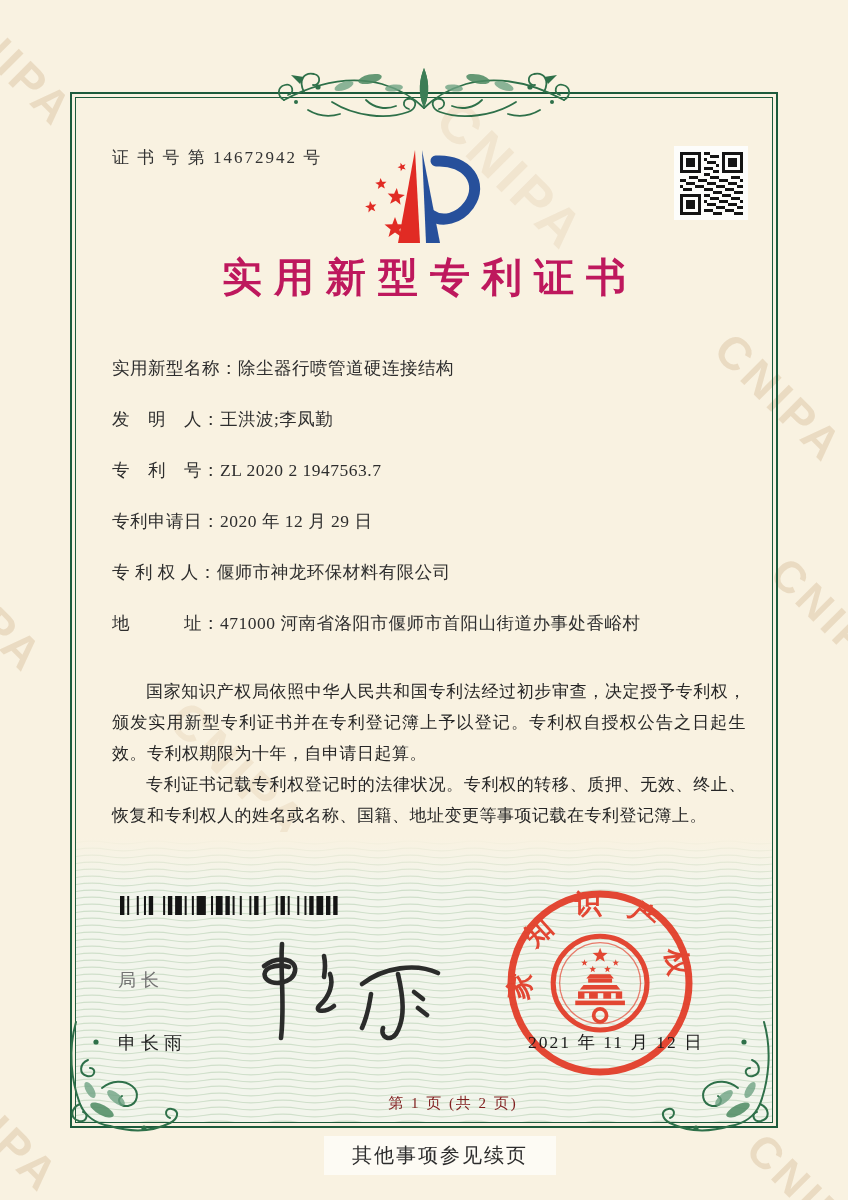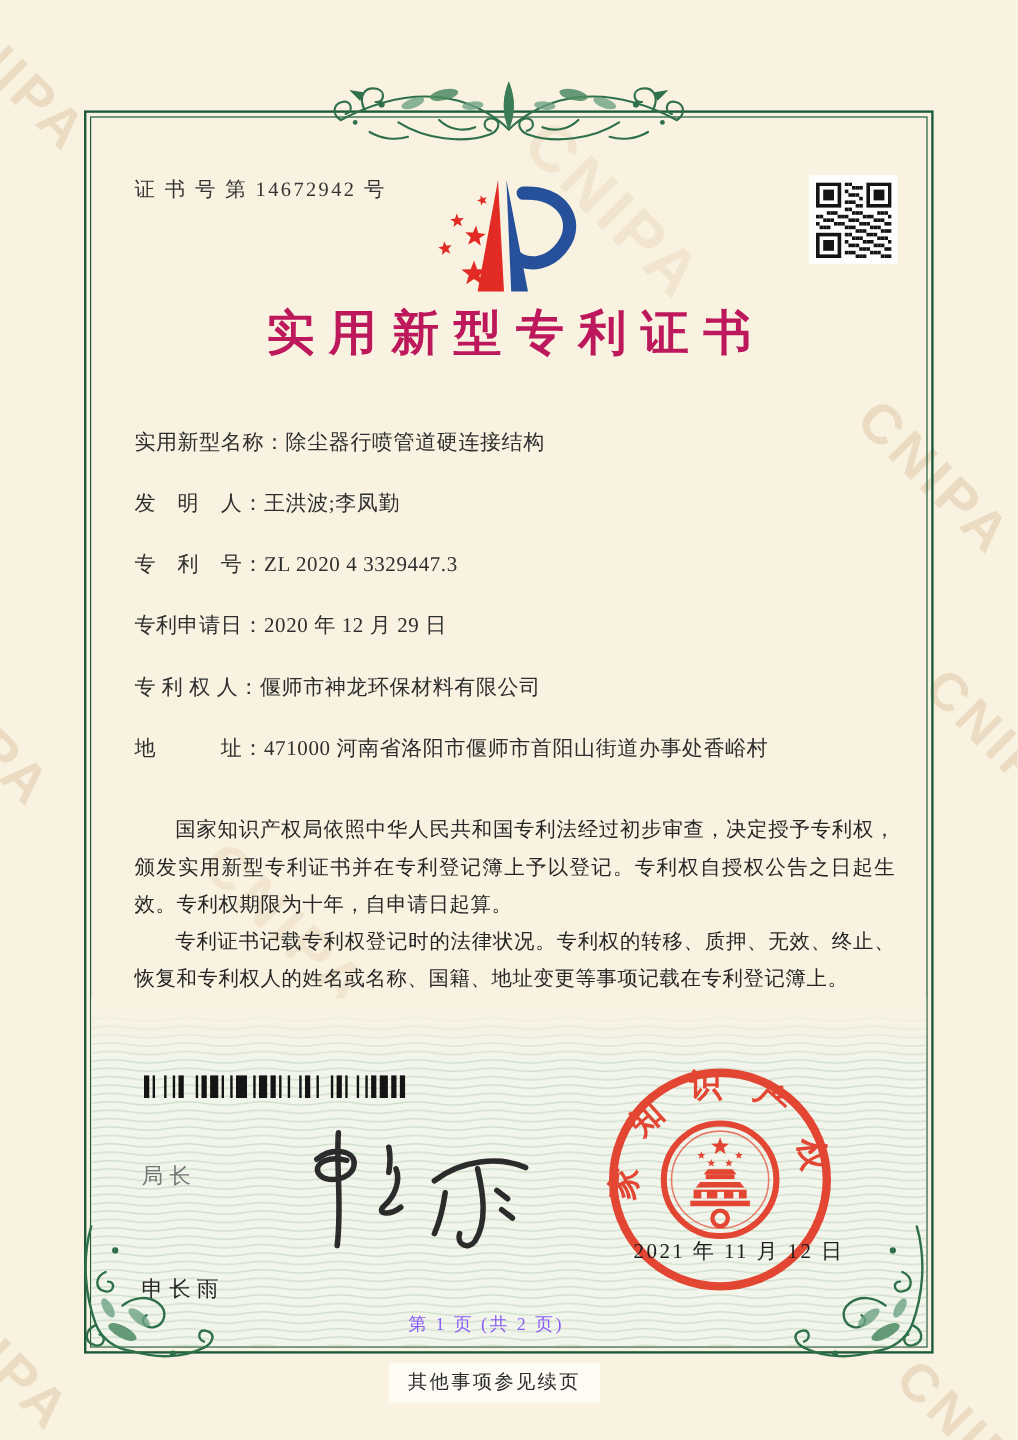--- a/index.html
+++ b/index.html
@@ -50,28 +50,28 @@
   }
   .fields{position:absolute;left:112px;top:356px;width:648px;font-size:17.5px;color:#2e2e2e;}
   .frow{height:51px;letter-spacing:0.5px;}
   .flabel{color:#2e2e2e;}
   .fvalue{color:#2e2e2e;}
   .grant-left{display:inline-block;width:341px;}
   .paras{position:absolute;left:112px;top:676px;width:634px;font-size:17px;line-height:31px;color:#262626;text-align:justify;}
   .paras p{margin:0;text-indent:2em;letter-spacing:0.5px;}
   .barcode{position:absolute;left:120px;top:896px;}
   .officer-title{position:absolute;left:118px;top:968px;font-size:18px;letter-spacing:5px;color:#737373;}
-  .officer-name{position:absolute;left:118px;top:1062px;font-size:18px;letter-spacing:5px;color:#222;}
+  .officer-name{position:absolute;left:118px;top:1031px;font-size:18px;letter-spacing:5px;color:#222;}
   .signature{position:absolute;left:244px;top:938px;}
   .seal{position:absolute;left:503px;top:886px;width:194px;height:194px;opacity:0.93;}
   .seal-date{position:absolute;left:528px;top:1030px;font-size:17.5px;letter-spacing:2px;color:#1c1c1c;z-index:6;}
-  .page-num{position:absolute;left:70px;top:1094px;width:670px;text-align:center;font-size:15px;letter-spacing:2px;color:#8b5cf6;}
+  .page-num{position:absolute;left:70px;top:1094px;width:670px;text-align:center;font-size:15px;letter-spacing:2px;color:#7f1d1d;padding-left:48px;}
   .footer-note{
     position:absolute;left:324px;top:1136px;z-index:5;
-    background:#fdfbf4;padding:6px 16px;font-size:16px;letter-spacing:2px;color:#2b2b2b;
+    background:#fdfbf4;padding:6px 28px;font-size:20px;letter-spacing:2px;color:#2b2b2b;
   }
 </style>
 </head>
 <body>
 
 <div class="page">
 
   <div class="wm" style="left:-28px;top:-14px;font-size:46px;">CNIPA</div>
   <div class="wm faint" style="left:468px;top:88px;font-size:54px;">CNIPA</div>
   <div class="wm" style="left:742px;top:322px;font-size:46px;">CNIPA</div>
@@ -291,21 +291,21 @@
     <div class="doc-title">实用新型专利证书</div>
 
     <div class="fields">
       <div class="frow">
         <span class="flabel">实用新型名称：</span><span class="fvalue">除尘器行喷管道硬连接结构</span>
       </div>
       <div class="frow">
         <span class="flabel">发　明　人：</span><span class="fvalue">王洪波;李凤勤</span>
       </div>
       <div class="frow">
-        <span class="flabel">专　利　号：</span><span class="fvalue">ZL 2020 4 3329447.3</span>
+        <span class="flabel">专　利　号：</span><span class="fvalue">ZL 2020 2 1947563.7</span>
       </div>
       <div class="frow">
         <span class="flabel">专利申请日：</span><span class="fvalue">2020 年 12 月 29 日</span>
       </div>
       <div class="frow">
         <span class="flabel">专 利 权 人：</span><span class="fvalue">偃师市神龙环保材料有限公司</span>
       </div>
       <div class="frow">
         <span class="flabel">地　　　址：</span><span class="fvalue">471000 河南省洛阳市偃师市首阳山街道办事处香峪村</span>
       </div>

